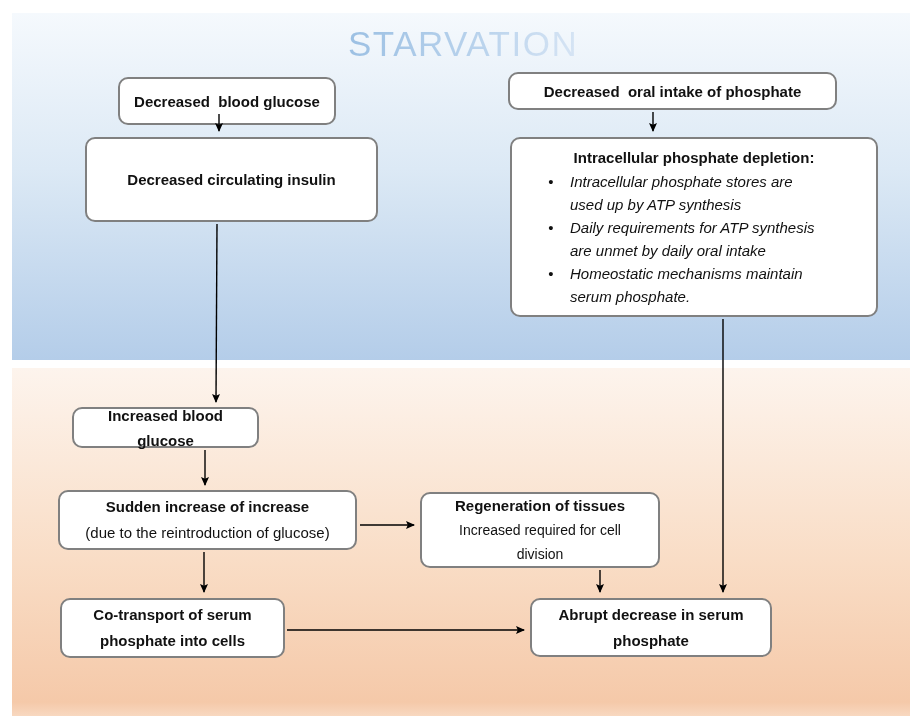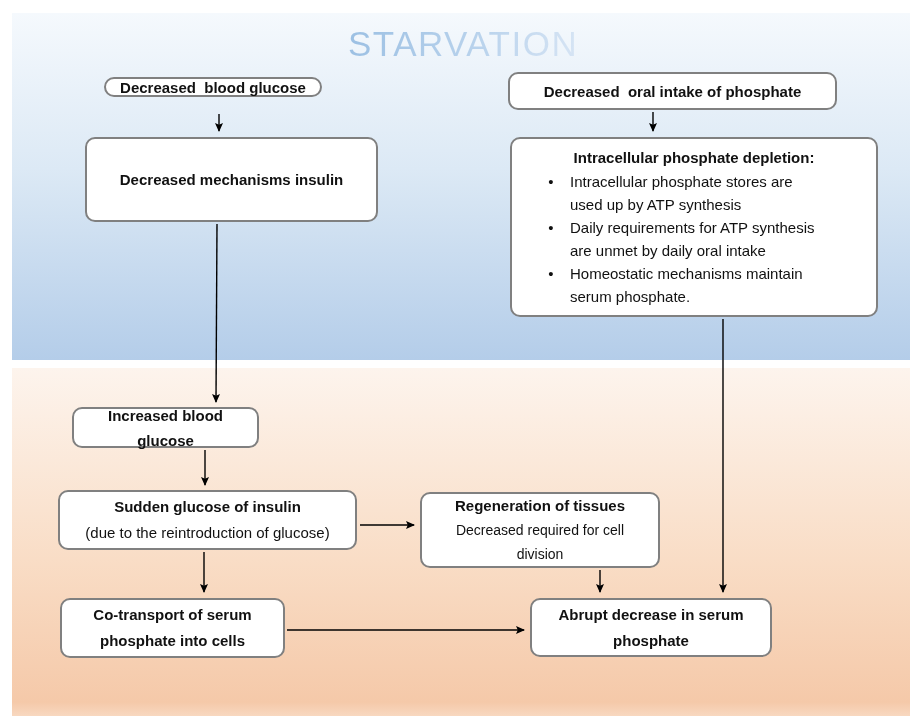--- a/index.html
+++ b/index.html
@@ -50,53 +50,53 @@
     justify-content:center;
     align-items:center;
     text-align:center;
     font-size:15px;
     line-height:25px;
     padding:2px 8px;
   }
   .bold{font-weight:bold;}
   .pre{white-space:pre-wrap;}
   
-  .b1{left:104px;top:77px;width:218px;height:20px;}
+  .b1{left:118px;top:77px;width:218px;height:48px;}
   .b2{left:85px;top:137px;width:293px;height:85px;line-height:26px;}
   .b3{left:508px;top:72px;width:329px;height:38px;}
   .b4{left:510px;top:137px;width:368px;height:180px;line-height:23px;align-items:stretch;}
   .b5{left:72px;top:407px;width:187px;height:41px;}
   .b6{left:58px;top:490px;width:299px;height:60px;line-height:26px;}
   .b7{left:420px;top:492px;width:240px;height:76px;line-height:24px;}
   .b8{left:60px;top:598px;width:225px;height:60px;line-height:26px;}
   .b9{left:530px;top:598px;width:242px;height:59px;line-height:26px;}
   .b4-title{margin-bottom:1px;}
   .bullets{display:flex;flex-direction:column;padding-left:12px;}
   .bullet-row{display:flex;flex-direction:row;text-align:left;}
   .dot{width:38px;text-align:center;flex:none;}
-  .bullet-text{width:286px;}
+  .bullet-text{width:286px;font-style:italic;}
   .b7 .sub{font-size:14px;}
   .arrows{position:absolute;left:0;top:0;pointer-events:none;}
 </style>
 </head>
 <body>
 
 <div id="stage">
 
   <div class="panel panel-starvation"></div>
   <div class="panel panel-refeeding"></div>
 
   <div class="big-title title-starvation">STARVATION</div>
 
   <div class="box b1">
     <span class="bold pre">Decreased  blood glucose</span>
   </div>
 
   <div class="box b2">
-    <span class="bold">Decreased mechanisms insulin</span>
+    <span class="bold">Decreased circulating insulin</span>
   </div>
 
   <div class="box b3">
     <span class="bold pre">Decreased  oral intake of phosphate</span>
   </div>
 
   <div class="box b4">
     <div class="bold b4-title">Intracellular phosphate depletion:</div>
     <div class="bullets">
       <div class="bullet-row">
@@ -115,27 +115,27 @@
 serum phosphate.</span>
       </div>
     </div>
   </div>
 
   <div class="box b5">
     <span class="bold">Increased blood glucose</span>
   </div>
 
   <div class="box b6">
-    <span class="bold">Sudden glucose of insulin</span>
+    <span class="bold">Sudden increase of increase</span>
     <span>(due to the reintroduction of glucose)</span>
   </div>
 
   <div class="box b7">
     <span class="bold">Regeneration of tissues</span>
-    <span class="sub pre">Decreased required for cell
+    <span class="sub pre">Increased required for cell
 division</span>
   </div>
 
   <div class="box b8">
     <span class="bold pre">Co-transport of serum
 phosphate into cells</span>
   </div>
 
   <div class="box b9">
     <span class="bold pre">Abrupt decrease in serum

